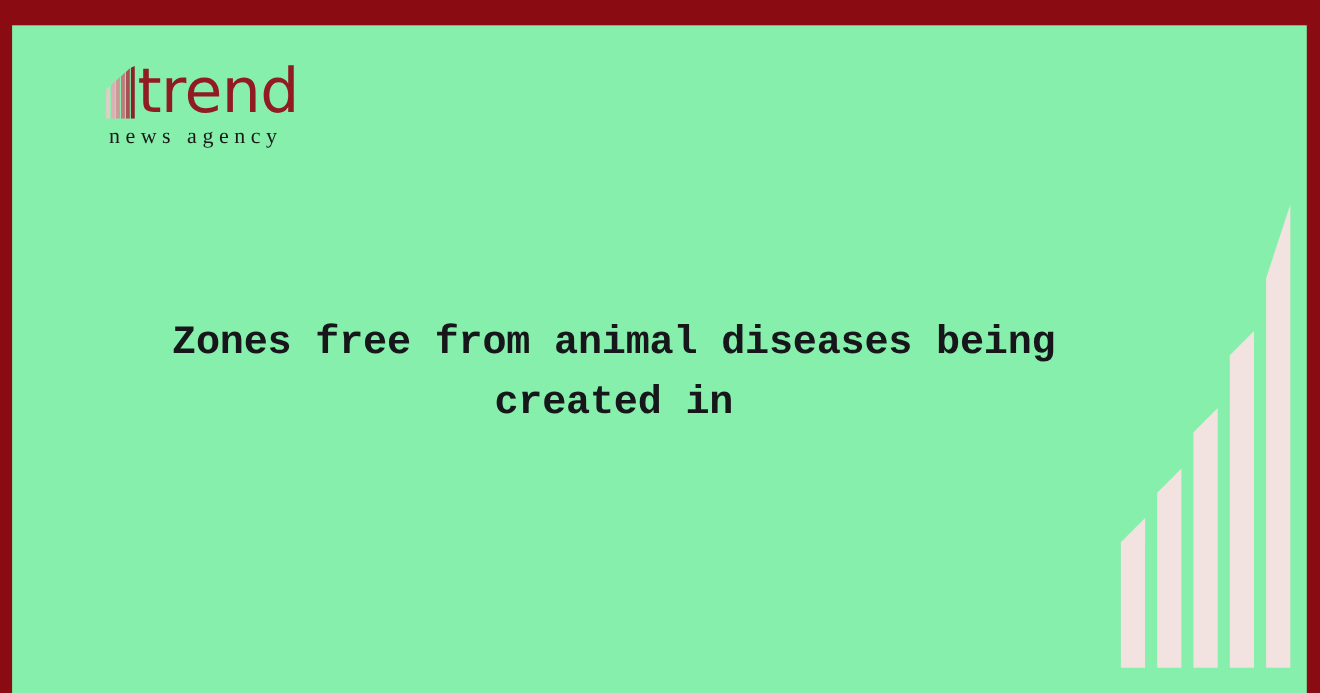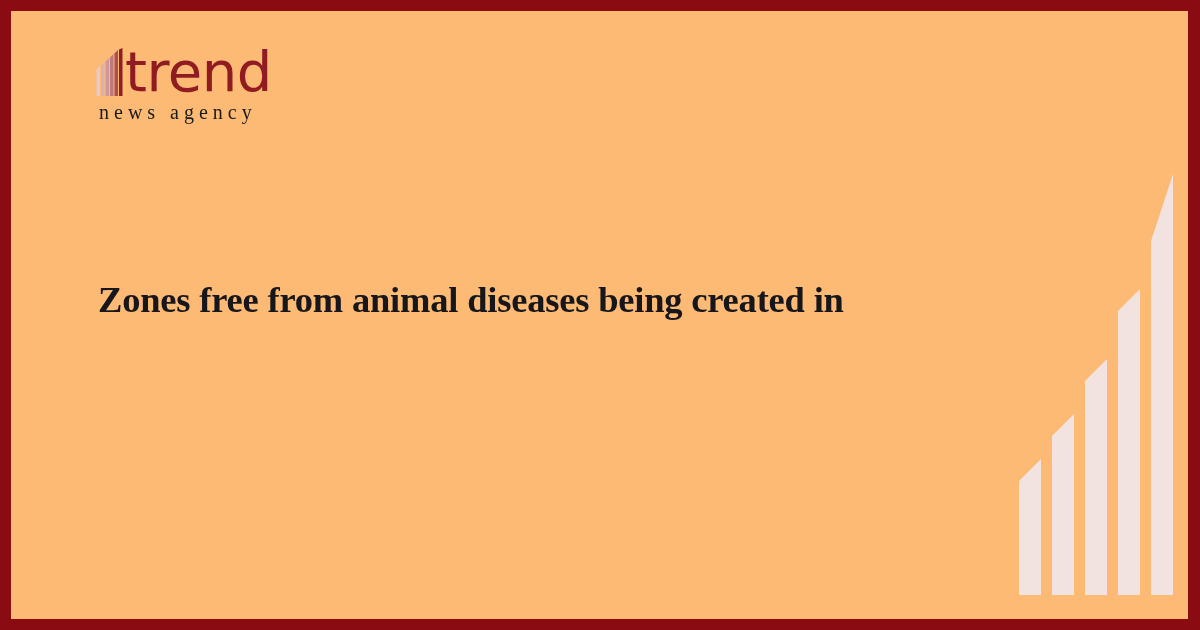--- a/index.html
+++ b/index.html
@@ -21,22 +21,23 @@
     box-sizing: border-box;
     width: 1200px;
     height: 630px;
     background: #8b0b12;           
     padding: 11px 12px 11px 11px;
   }
   .card-inner {
     position: relative;
     width: 100%;
     height: 100%;
-    background: #fdba74;
+    background: #86efac;
     overflow: hidden;
+    margin-top: 12px;
   }
 
   
   .deco-bars {
     position: absolute;
     right: 13px;
     top: 0;
     bottom: 0;
     width: 160px;
     pointer-events: none;
@@ -82,26 +83,27 @@
     white-space: nowrap;
   }
 
   
   .headline {
     position: absolute;
     left: 87px;
     top: 262px;
     width: 920px;
     margin: 0;
-    font-family: Liberation Serif, serif;
+    font-family: Liberation Mono, monospace;
     font-size: 36.5px;
     font-weight: 700;
     line-height: 54px;
     letter-spacing: -0.2px;
     color: #17161a;
+    text-align: center;
   }
   .headline .ln { display: block; }
 </style>
 </head>
 <body>
 
 <div class="card">
   <div class="card-inner">
 
     <div class="deco-bars">

